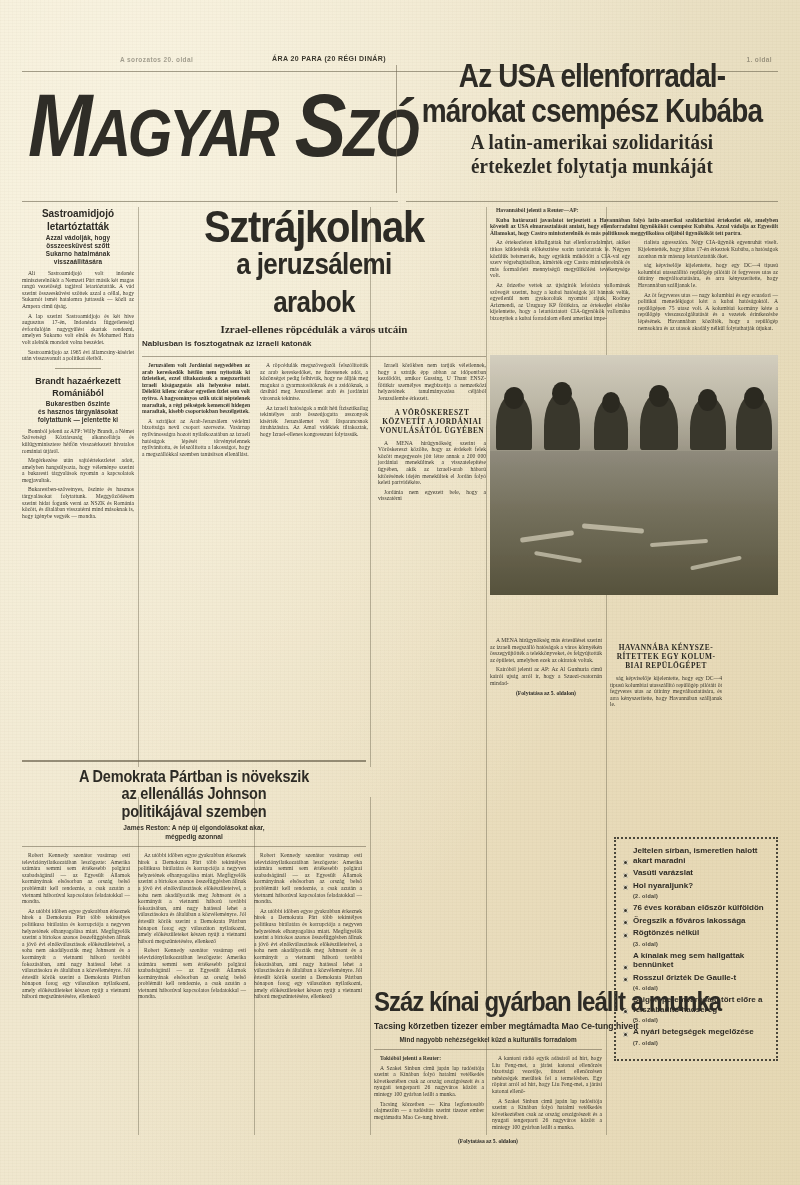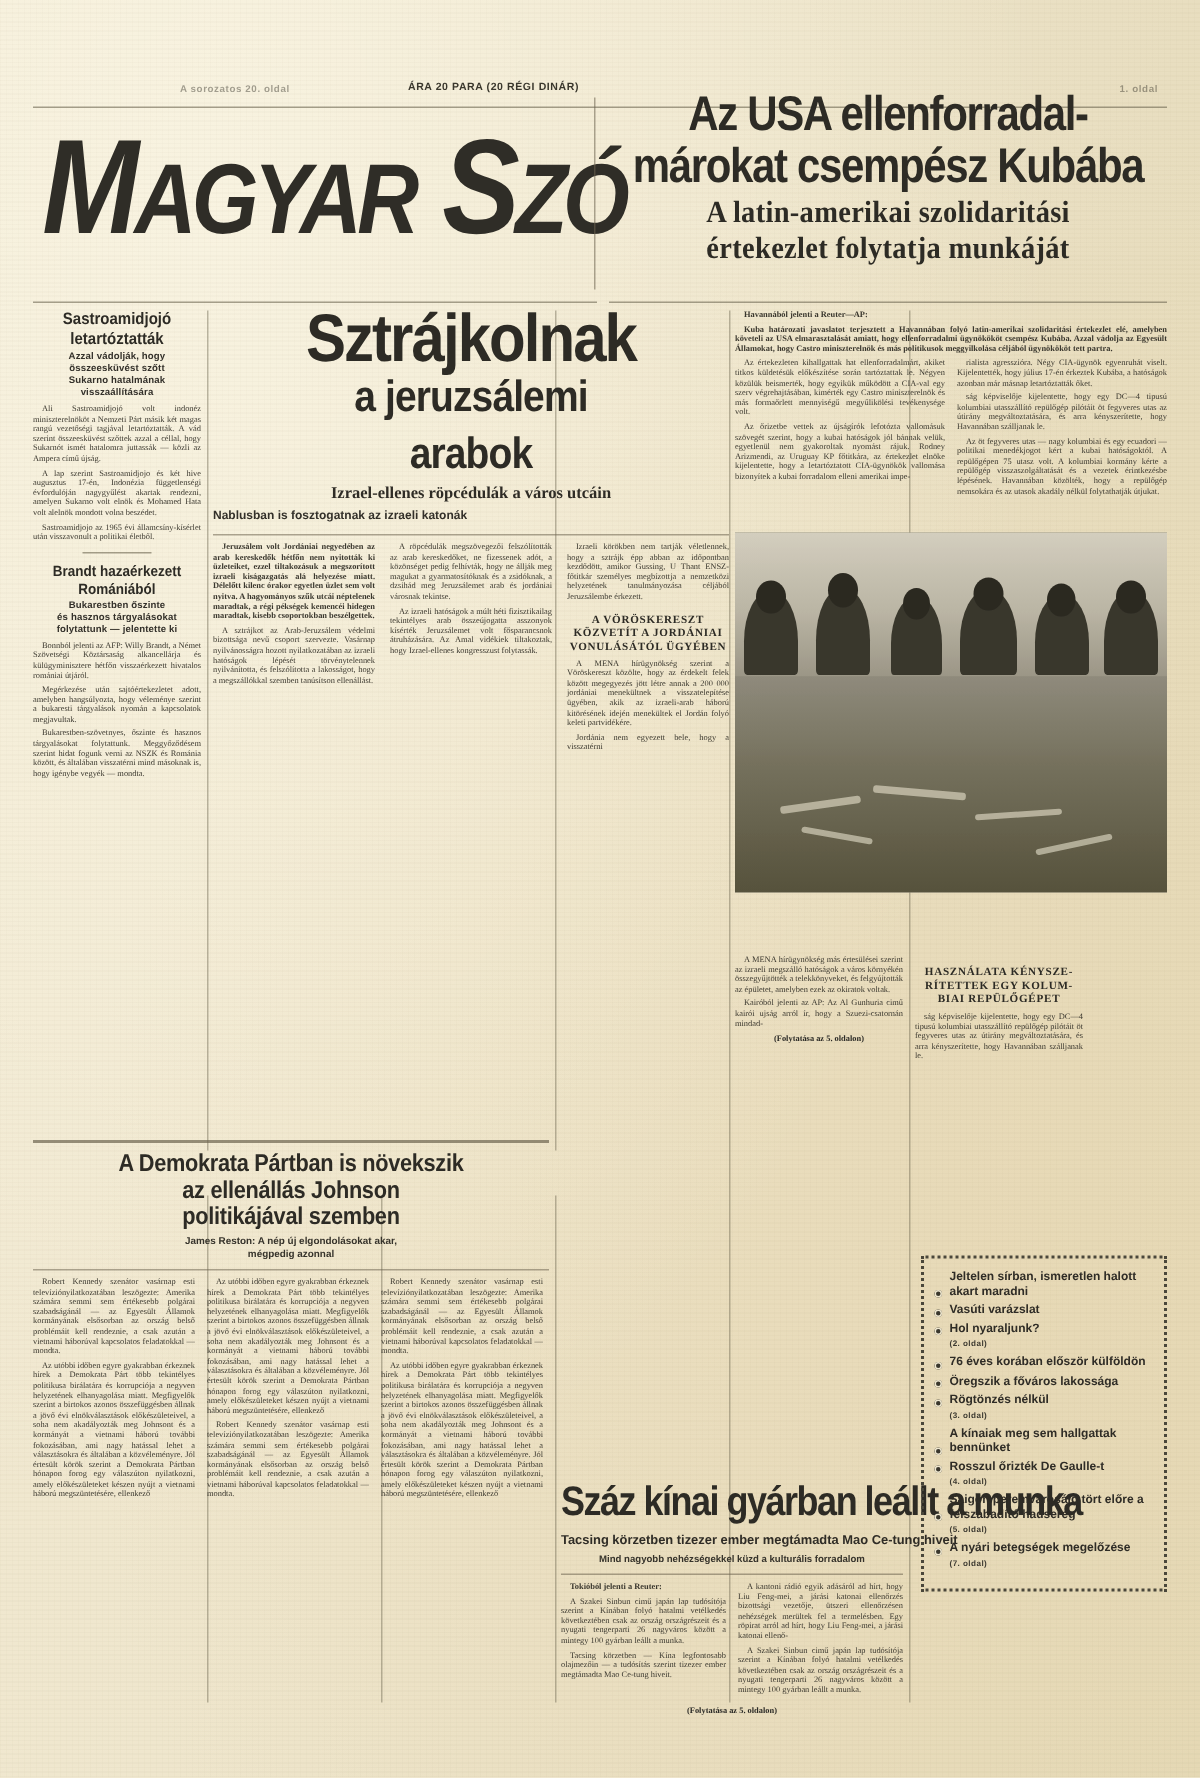--- a/index.html
+++ b/index.html
@@ -394,21 +394,21 @@
         <p>A MENA hírügynökség más értesülései szerint az izraeli megszálló hatóságok a város környékén összegyűjtötték a telekkönyveket, és felgyújtották az épületet, amelyben ezek az okiratok voltak.</p>
       </div>
       <div class="body">
         <p>Kairóból jelenti az AP: Az Al Gunhuria cimű kairói ujság arról ír, hogy a Szuezi-csatornán mindad-</p>
       </div>
       <div class="contd">(Folytatása az 5. oldalon)</div>
     </div>
 
     <div style="position:absolute;left:588px;top:430px;width:112px;">
       <div class="hd-caps">
-        <div>HASZNÁLATA KÉNYSZE-</div>
+        <div>HAVANNÁBA KÉNYSZE-</div>
         <div>RÍTETTEK EGY KOLUM-</div>
         <div>BIAI REPÜLŐGÉPET</div>
       </div>
       <div class="body">
         <p>ság képviselője kijelentette, hogy egy DC—4 tipusú kolumbiai utasszállító repülőgép pilótáit öt fegyveres utas az útirány megváltoztatására, és arra kényszerítette, hogy Havannában szálljanak le.</p>
       </div>
     </div>
 
     <div class="wide-demo">
       <div class="hrule thick"></div>

